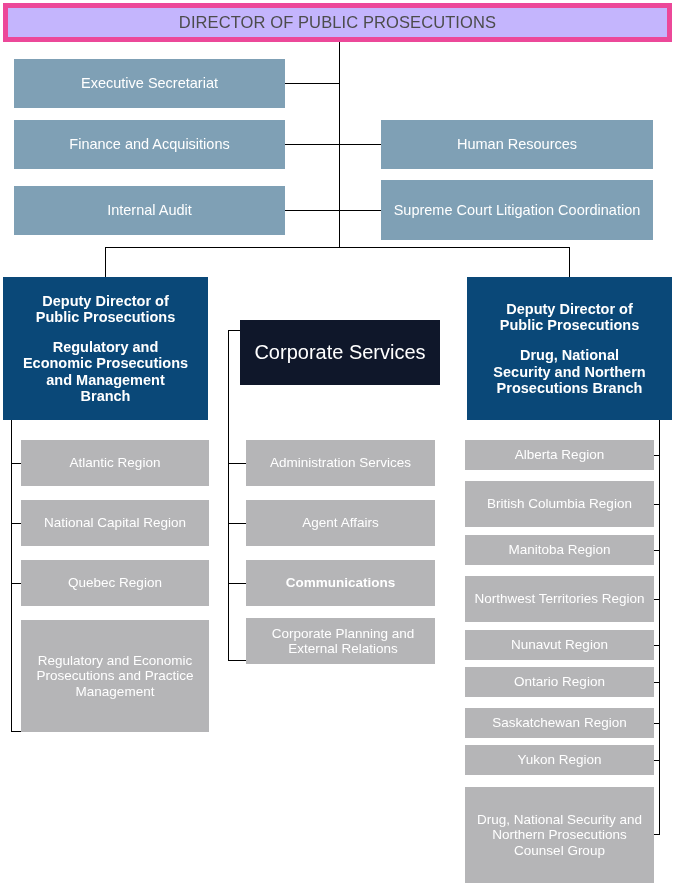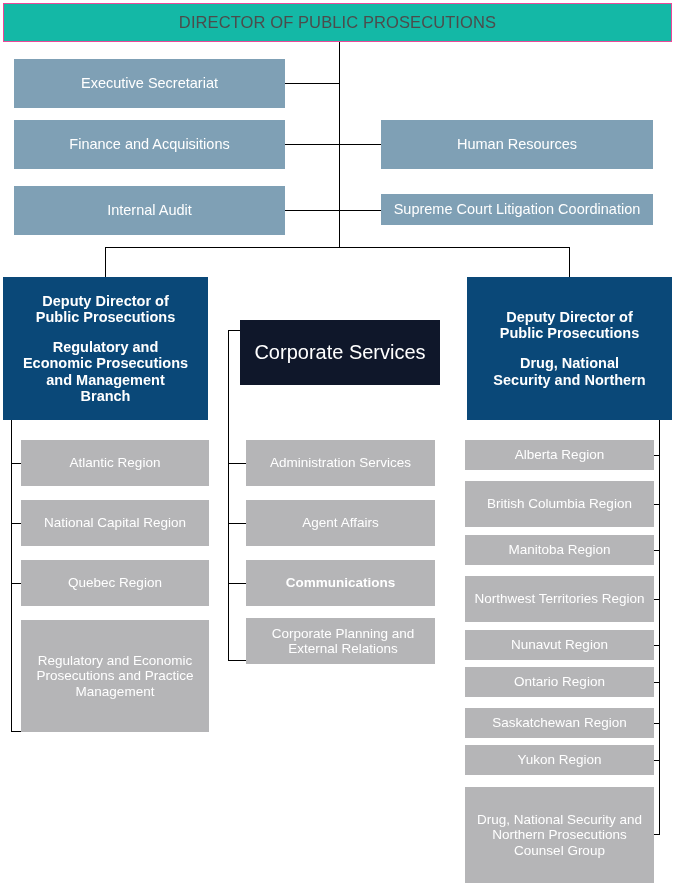--- a/index.html
+++ b/index.html
@@ -29,22 +29,22 @@
     align-items: center;
     justify-content: center;
     text-align: center;
     color: #ffffff;
     line-height: 1.12;
     z-index: 3;
     padding: 2px 6px;
   }
 
   .node-title {
-    background: #14b8a6;
-    border: 1px solid #ec4899;
+    background: #c4b5fd;
+    border: 5px solid #ec4899;
     color: #4c4c4c;
     font-size: 16.5px;
     letter-spacing: 0.1px;
   }
 
   .node-steel {
     background: #7fa0b5;
     font-size: 14.5px;
   }
 
@@ -103,21 +103,21 @@
   <div class="node node-steel" style="left:14px; top:186px; width:271px; height:49px;">
     <span>Internal Audit</span>
   </div>
   <div class="conn conn-h" style="left:285px; top:210px; width:55px;"></div>
 
   <div class="node node-steel" style="left:381px; top:120px; width:272px; height:49px;">
     <span>Human Resources</span>
   </div>
   <div class="conn conn-h" style="left:339px; top:144px; width:43px;"></div>
 
-  <div class="node node-steel" style="left:381px; top:194px; width:272px; height:31px;">
+  <div class="node node-steel" style="left:381px; top:180px; width:272px; height:60px;">
     <span>Supreme Court Litigation Coordination</span>
   </div>
   <div class="conn conn-h" style="left:339px; top:210px; width:43px;"></div>
 
   <div class="conn conn-h" style="left:105px; top:247px; width:465px;"></div>
   <div class="conn conn-v" style="left:105px; top:247px; height:31px;"></div>
   <div class="conn conn-v" style="left:569px; top:247px; height:31px;"></div>
 
   <div class="node node-dark" style="left:3px; top:277px; width:205px; height:143px;">
     <span class="line-group-top">
@@ -182,20 +182,21 @@
   <div class="conn conn-h" style="left:228px; top:660px; width:18px;"></div>
 
   <div class="node node-dark" style="left:467px; top:277px; width:205px; height:143px;">
     <span class="line-group-top">
       <span class="txt-block">Deputy Director of</span>
       <span class="txt-block">Public Prosecutions</span>
     </span>
     <span>
       <span class="txt-block">Drug, National</span>
       <span class="txt-block">Security and Northern</span>
+      <span class="txt-block">Prosecutions Branch</span>
     </span>
   </div>
 
   <div class="conn conn-v" style="left:659px; top:420px; height:415px;"></div>
 
   <div class="node node-gray" style="left:465px; top:440px; width:189px; height:30px;">
     <span>Alberta Region</span>
   </div>
   <div class="conn conn-h" style="left:654px; top:455px; width:6px;"></div>
 

